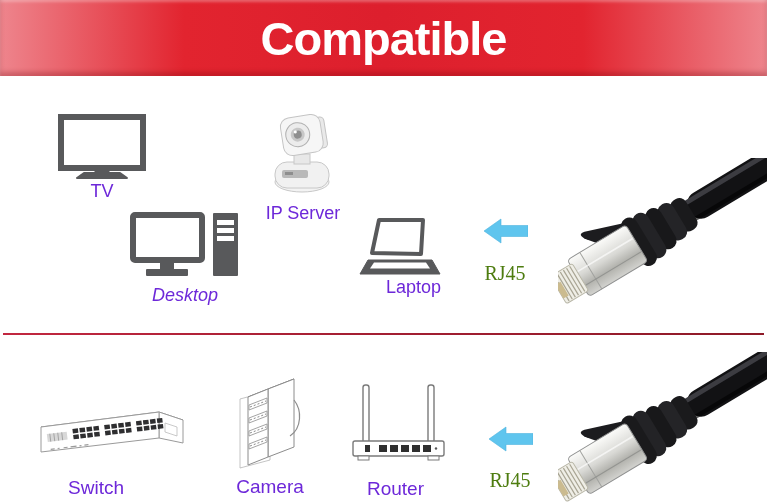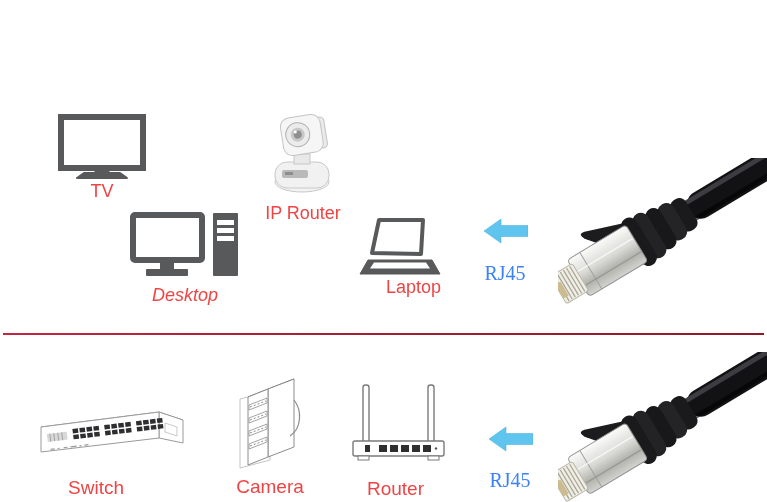--- a/index.html
+++ b/index.html
@@ -12,38 +12,41 @@
     background:linear-gradient(90deg,#EE858D 0%, #E2242F 24%, #DD1F2D 50%, #E2242F 76%, #EE858D 100%);
     box-shadow: inset 0 -4px 5px rgba(110,0,12,.28), inset 0 2px 3px rgba(255,255,255,.30);
     display:flex; align-items:center; justify-content:center;
   }
   .banner-title {
     color:#ffffff; font-size:47px; font-weight:bold; letter-spacing:-1px;
   }
 
   .abs { position:absolute; }
   .dev-label {
-    position:absolute; color:#ef4444; font-size:18px; text-align:center;
+    position:absolute; color:#6d28d9; font-size:18px; text-align:center;
   }
   .dev-label.big { font-size:19px; }
   .rj45-label {
-    position:absolute; color:#3b82f6; font-size:20px; text-align:center;
+    position:absolute; color:#4d7c0f; font-size:20px; text-align:center;
     font-family:"Liberation Serif", serif;
   }
   .divider {
     position:absolute; left:3px; top:333px; width:761px; height:2px;
     background:linear-gradient(90deg,#C22740 0%, #A51F33 45%, #8E1A28 100%);
   }
   svg { display:block; }
 </style>
 </head>
 <body>
 
 <div class="stage">
 
+  <div class="banner">
+    <span class="banner-title">Compatible</span>
+  </div>
 
   <div>
 
     <div class="abs" style="left:57px; top:113px; width:90px; height:68px;">
       <svg width="90" height="68" viewBox="0 0 90 68">
         <rect x="4" y="4" width="82" height="51" fill="#ffffff" stroke="#58595B" stroke-width="6"></rect>
         <polygon points="41,55 49,55 54,60 36,60" fill="#58595B"></polygon>
         <polygon points="27,60 63,60 70,65 20,65" fill="#58595B" stroke="#58595B" stroke-width="2" stroke-linejoin="round"></polygon>
       </svg>
     </div>
@@ -59,21 +62,21 @@
         <g transform="rotate(-9 30 26)">
           <rect x="44" y="10" width="10" height="31" rx="4" fill="#e9e9e9" stroke="#c4c4c4" stroke-width="1"></rect>
           <rect x="10" y="6" width="40" height="38" rx="9" fill="#f6f6f6" stroke="#c4c4c4" stroke-width="1"></rect>
           <circle cx="26" cy="24" r="12" fill="#ececec" stroke="#b0b0b0" stroke-width="1"></circle>
           <circle cx="26" cy="24" r="7" fill="#c7c7c7"></circle>
           <circle cx="26" cy="24" r="4" fill="#8f8f8f"></circle>
           <circle cx="24" cy="21" r="1.5" fill="#ffffff"></circle>
         </g>
       </svg>
     </div>
-    <div class="dev-label" style="left:253px; top:203px; width:100px;">IP Router</div>
+    <div class="dev-label" style="left:253px; top:203px; width:100px;">IP Server</div>
 
     <div class="abs" style="left:129px; top:211px; width:112px; height:68px;">
       <svg width="112" height="68" viewBox="0 0 112 68">
         <rect x="4" y="4" width="69" height="45" rx="2" fill="#ffffff" stroke="#58595B" stroke-width="6"></rect>
         <rect x="31" y="49" width="14" height="10" fill="#58595B"></rect>
         <rect x="17" y="58" width="42" height="7" rx="1" fill="#58595B"></rect>
         <rect x="84" y="2" width="25" height="63" rx="1" fill="#58595B"></rect>
         <rect x="88" y="9" width="17" height="5" fill="#ffffff"></rect>
         <rect x="88" y="17" width="17" height="5" fill="#ffffff"></rect>
         <rect x="88" y="25" width="17" height="5" fill="#ffffff"></rect>

